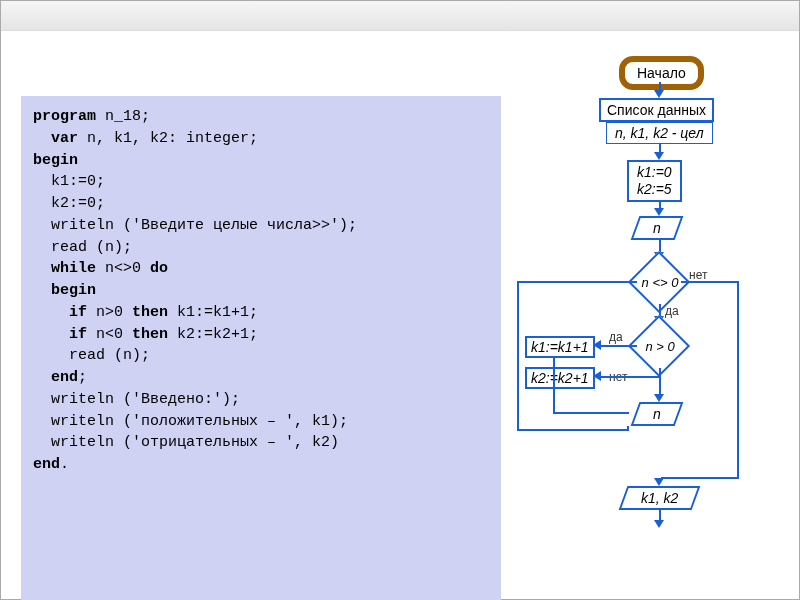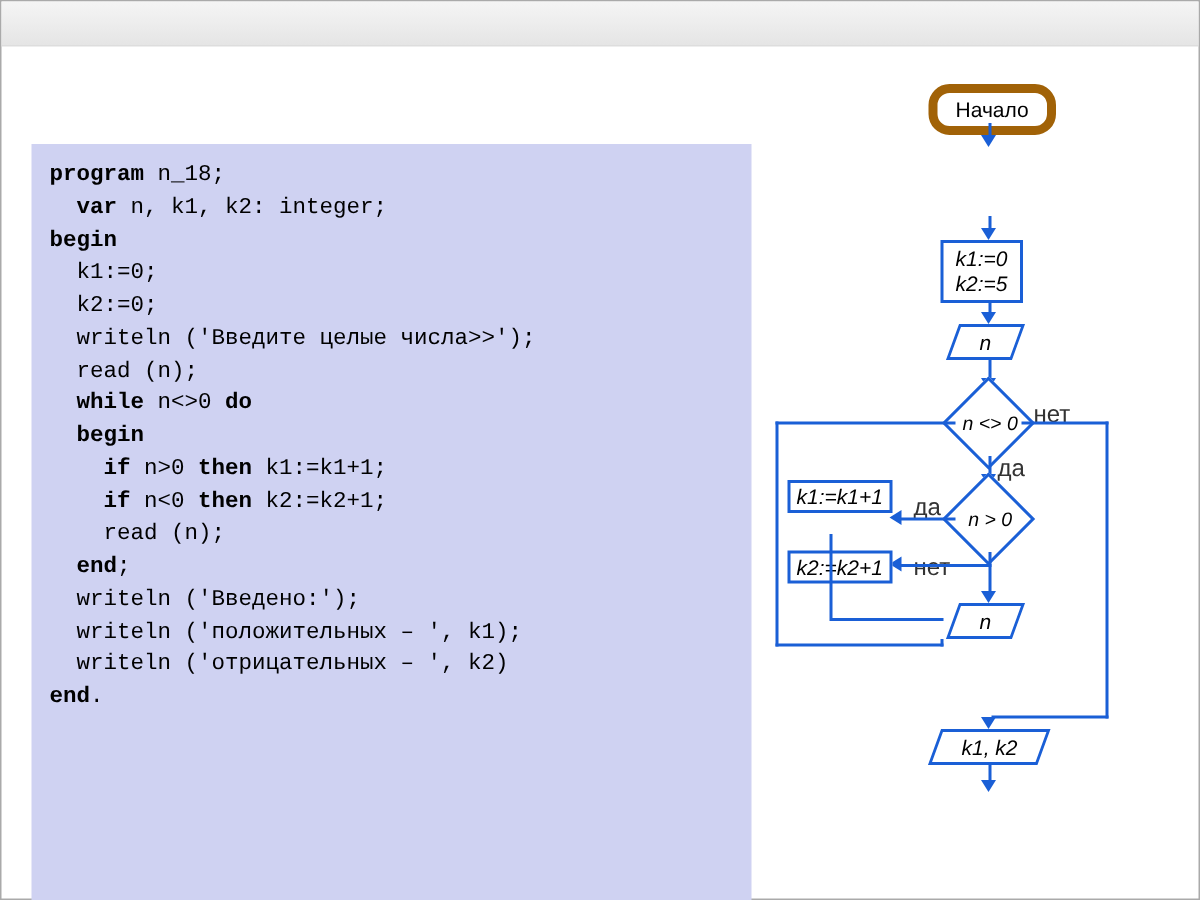--- a/index.html
+++ b/index.html
@@ -26,21 +26,21 @@
   .assignbox { background:#fff; border:2px solid #1a5fd6; padding:1px 4px; font-style: italic; white-space: nowrap; }
 
   
   .io { background:#fff; border:2px solid #1a5fd6; transform: skewX(-20deg); padding:2px 16px; }
   .io > span { display:inline-block; transform: skewX(20deg); font-style: italic; }
 
   
   .diamond { width:44px; height:44px; background:#fff; border:2px solid #1a5fd6; transform: rotate(45deg); }
   .diamond > span { display:block; transform: rotate(-45deg); font-style: italic; font-size:13px; width:62px; margin-left:-10px; margin-top:12px; text-align:center; white-space:nowrap; }
 
-  .lbl { position:absolute; font-size:16px; color:#333; }
+  .lbl { position:absolute; font-size:12px; color:#333; }
 
   
   .vline { position:absolute; width:2px; background:#1a5fd6; }
   .hline { position:absolute; height:2px; background:#1a5fd6; }
   .arr-down { position:absolute; width:0; height:0; border-left:5px solid transparent; border-right:5px solid transparent; border-top:8px solid #1a5fd6; }
   .arr-left { position:absolute; width:0; height:0; border-top:5px solid transparent; border-bottom:5px solid transparent; border-right:8px solid #1a5fd6; }
 </style>
 </head>
 <body>
 
@@ -64,20 +64,22 @@
 <span>  writeln ('положительных – ', k1);</span>
 <span>  writeln ('отрицательных – ', k2)</span>
 <span class="kw">end</span><span>.</span></div>
 
   <div class="flow">
 
     <div class="node terminator" style="left:108px; top:0;">Начало</div>
     <div class="vline" style="left:148px; top:26px; height:10px;"></div>
     <div class="arr-down" style="left:143px; top:34px;"></div>
 
+    <div class="node rect" style="left:88px; top:42px;">Список данных</div>
+    <div class="node declbox" style="left:95px; top:66px;">n, k1, k2 - цел</div>
     <div class="vline" style="left:148px; top:88px; height:10px;"></div>
     <div class="arr-down" style="left:143px; top:96px;"></div>
 
     <div class="node procbox" style="left:116px; top:104px;">
       <div>k1:=0</div>
       <div>k2:=5</div>
     </div>
     <div class="vline" style="left:148px; top:144px; height:10px;"></div>
     <div class="arr-down" style="left:143px; top:152px;"></div>
 
@@ -100,21 +102,21 @@
     <div class="arr-down" style="left:143px; top:260px;"></div>
 
     <div class="node diamond" style="left:126px; top:268px;">
         <span>n &gt; 0</span>
       </div>
     <div class="lbl" style="left:98px; top:274px;">да</div>
     <div class="lbl" style="left:98px; top:314px;">нет</div>
 
     <div class="hline" style="left:88px; top:289px; width:38px;"></div>
     <div class="arr-left" style="left:82px; top:284px;"></div>
-    <div class="node assignbox" style="left:14px; top:264px;">k1:=k1+1</div>
+    <div class="node assignbox" style="left:14px; top:280px;">k1:=k1+1</div>
 
     <div class="vline" style="left:148px; top:312px; height:10px;"></div>
     <div class="hline" style="left:88px; top:320px; width:62px;"></div>
     <div class="arr-left" style="left:82px; top:315px;"></div>
     <div class="node assignbox" style="left:14px; top:311px;">k2:=k2+1</div>
 
     <div class="vline" style="left:148px; top:322px; height:18px;"></div>
     <div class="arr-down" style="left:143px; top:338px;"></div>
     <div class="node io" style="left:124px; top:346px;"><span>n</span></div>
 

